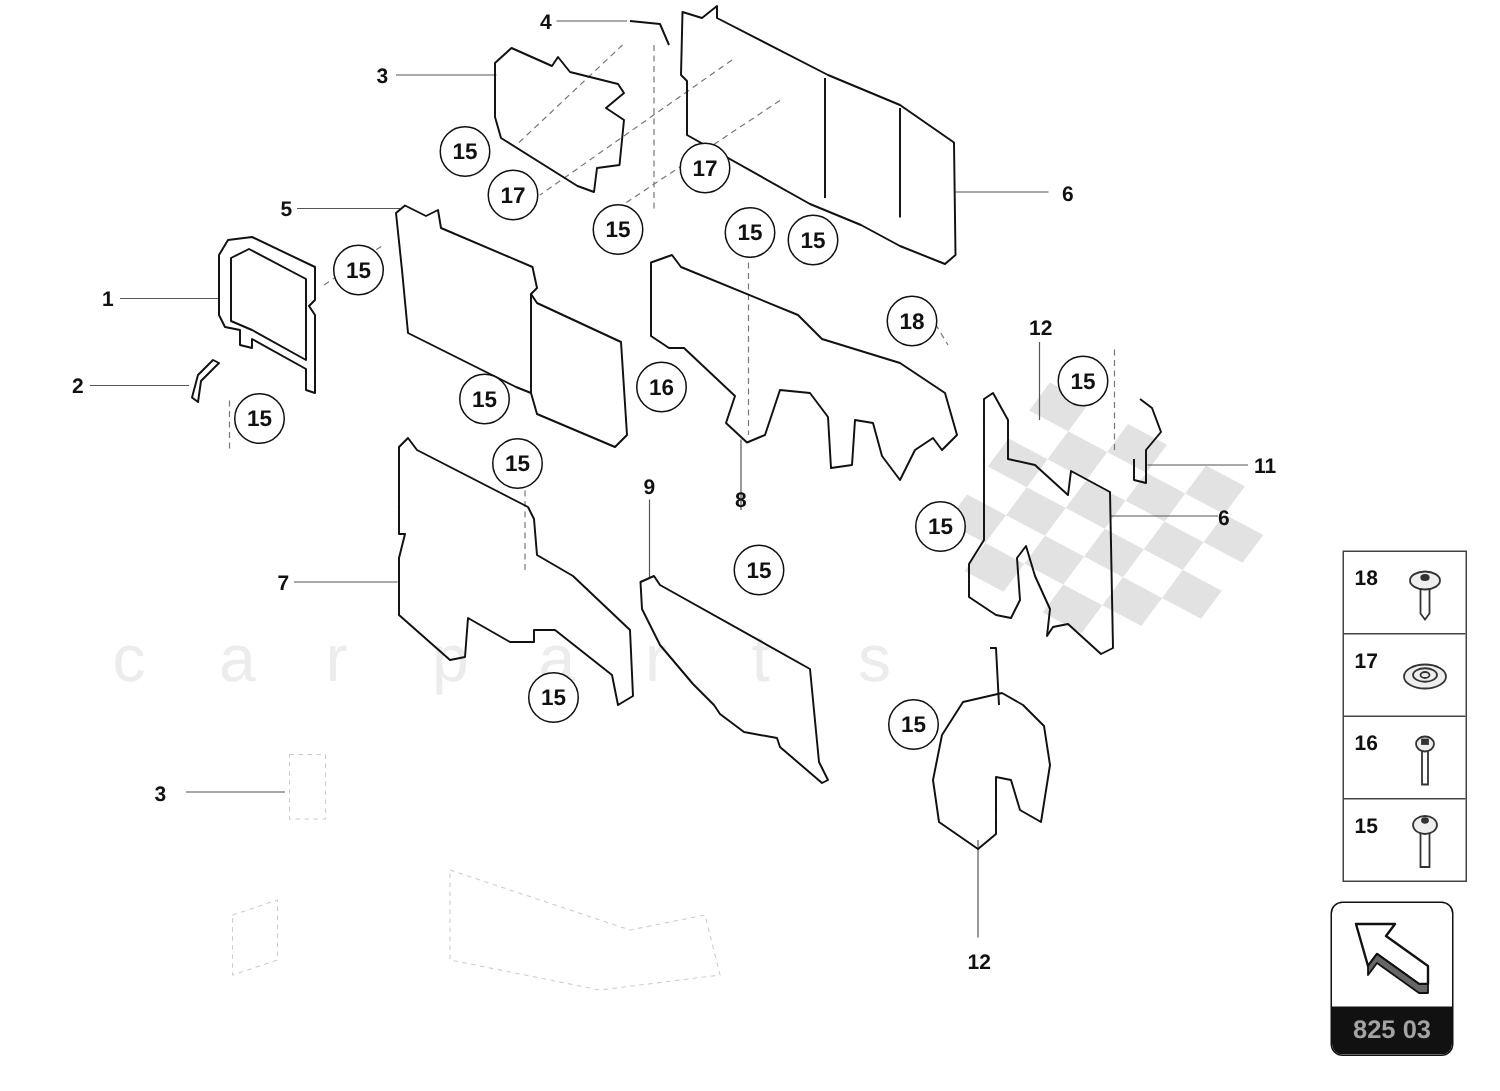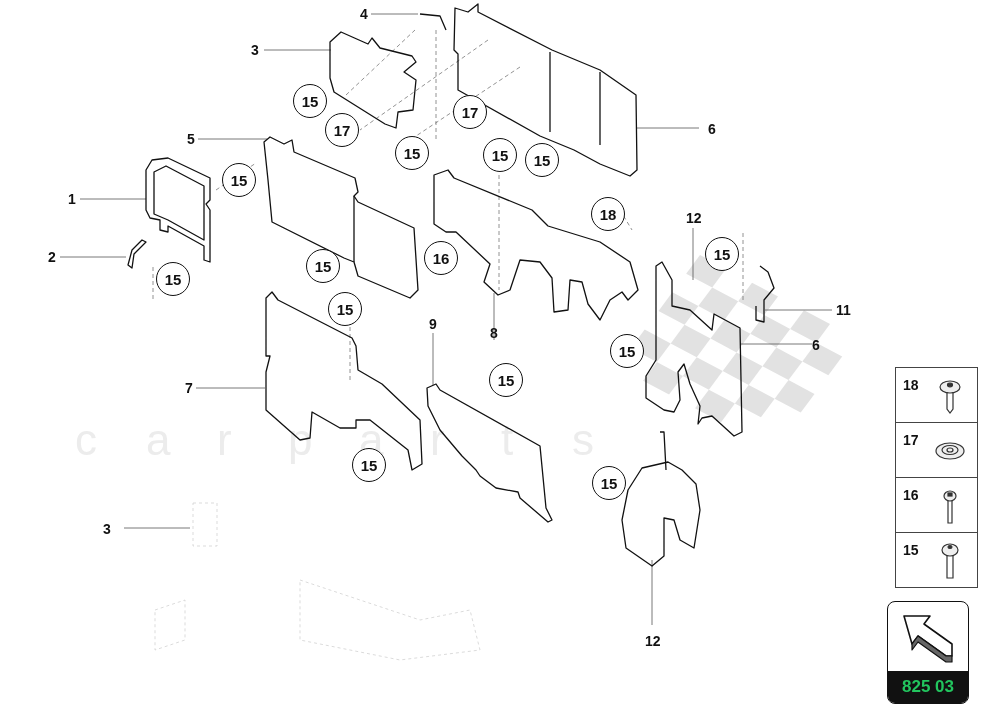--- a/index.html
+++ b/index.html
@@ -16,21 +16,21 @@
                background: #fff; font-size: 15px; font-weight: bold; color: #111;
                display: flex; align-items: center; justify-content: center; box-sizing: border-box; }
     .legend { position: absolute; left: 895px; top: 367px; width: 81px; border: 1px solid #444; background: #fff; }
     .legend-cell { height: 54px; border-bottom: 1px solid #444; position: relative; }
     .legend-cell:last-child { border-bottom: none; }
     .legend-num { position: absolute; left: 7px; top: 9px; font-size: 14px; font-weight: bold; color: #111; }
     .legend-icon { position: absolute; left: 34px; top: 5px; width: 40px; height: 46px; }
     .nav-box { position: absolute; left: 887px; top: 601px; width: 80px; height: 101px;
                border: 1.5px solid #111; border-radius: 8px; background: #fff; overflow: hidden; }
     .nav-box .code { position: absolute; left: 0; bottom: 0; width: 100%; height: 32px; background: #111;
-                     color: #22c55e; font-size: 17px; font-weight: bold; text-align: center; line-height: 32px; }
+                     color: #a3a3a3; font-size: 17px; font-weight: bold; text-align: center; line-height: 32px; }
   </style>
 </head>
 <body>
 
 <div id="diagram">
 
   <svg style="position:absolute;left:0;top:0" width="1000" height="727">
     <g fill="#e2e2e2" transform="translate(700,255) skewY(28) skewX(-28)">
       <rect x="0" y="0" width="26" height="26"></rect>
         <rect x="52" y="0" width="26" height="26"></rect>

